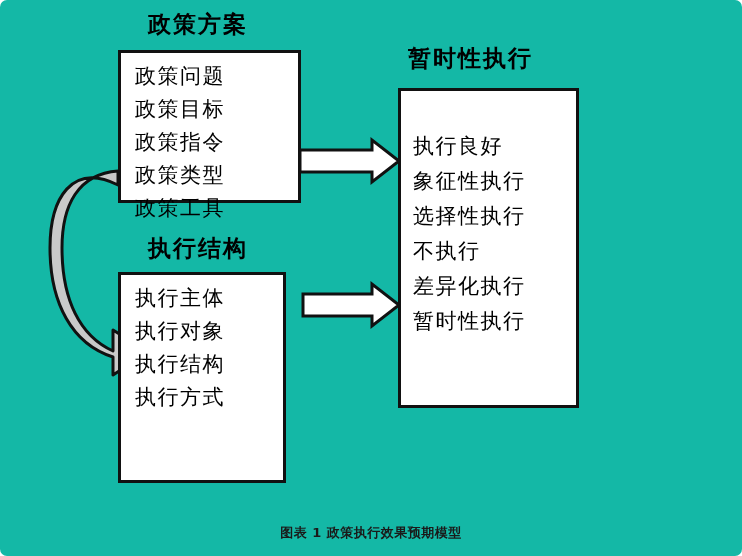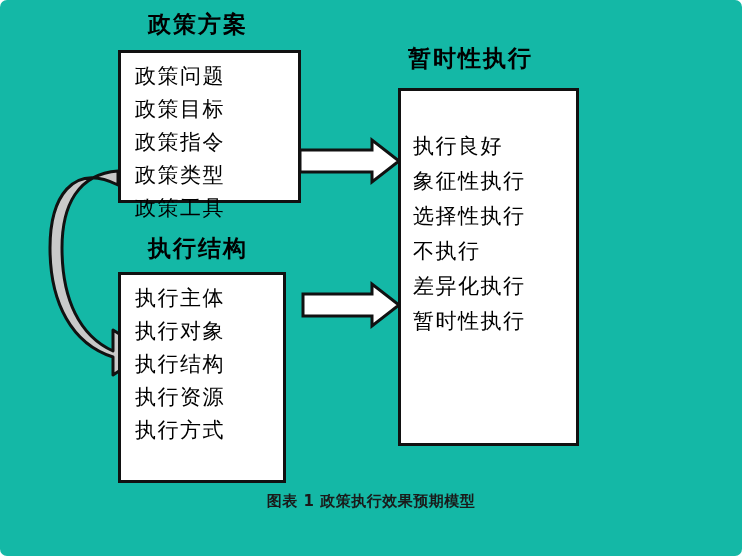--- a/index.html
+++ b/index.html
@@ -42,21 +42,21 @@
 
   
   .node-box {
     position: absolute;
     border: 3px solid #111111;
     background: #ffffff;
     box-sizing: border-box;
   }
   #box-policy { left: 118px; top: 50px;  width: 183px; height: 153px; }
   #box-struct { left: 118px; top: 272px; width: 168px; height: 211px; }
-  #box-effect { left: 398px; top: 88px;  width: 181px; height: 358px; }
+  #box-effect { left: 398px; top: 88px;  width: 181px; height: 320px; }
 
   .item-list {
     position: absolute;
     left: 14px;
     top: 7px;
     right: 6px;
     display: flex;
     flex-direction: column;
   }
   #box-effect .item-list {
@@ -70,25 +70,25 @@
     letter-spacing: 1.5px;
     color: #000000;
     white-space: nowrap;
   }
   #box-effect .item-row { line-height: 35px; }
 
   
   .figure-caption {
     position: absolute;
     left: 0;
-    top: 492px;
+    top: 524px;
     width: 742px;
     text-align: center;
     font-family: "DejaVu Sans", "Liberation Sans", sans-serif;
-    font-size: 15px;
+    font-size: 13px;
     font-weight: 700;
     color: #1a1a1a;
     letter-spacing: 0.5px;
   }
 </style>
 </head>
 <body>
 
 <div id="page">
 
@@ -144,21 +144,20 @@
       <div class="item-row">政策类型</div>
       <div class="item-row">政策工具</div>
     </div>
   </div>
 
   <div class="node-box" id="box-struct">
     <div class="item-list">
       <div class="item-row">执行主体</div>
       <div class="item-row">执行对象</div>
       <div class="item-row">执行结构</div>
-      <div class="item-row">执行资源</div>
       <div class="item-row">执行方式</div>
     </div>
   </div>
 
   <div class="node-box" id="box-effect">
     <div class="item-list">
       <div class="item-row">执行良好</div>
       <div class="item-row">象征性执行</div>
       <div class="item-row">选择性执行</div>
       <div class="item-row">不执行</div>

